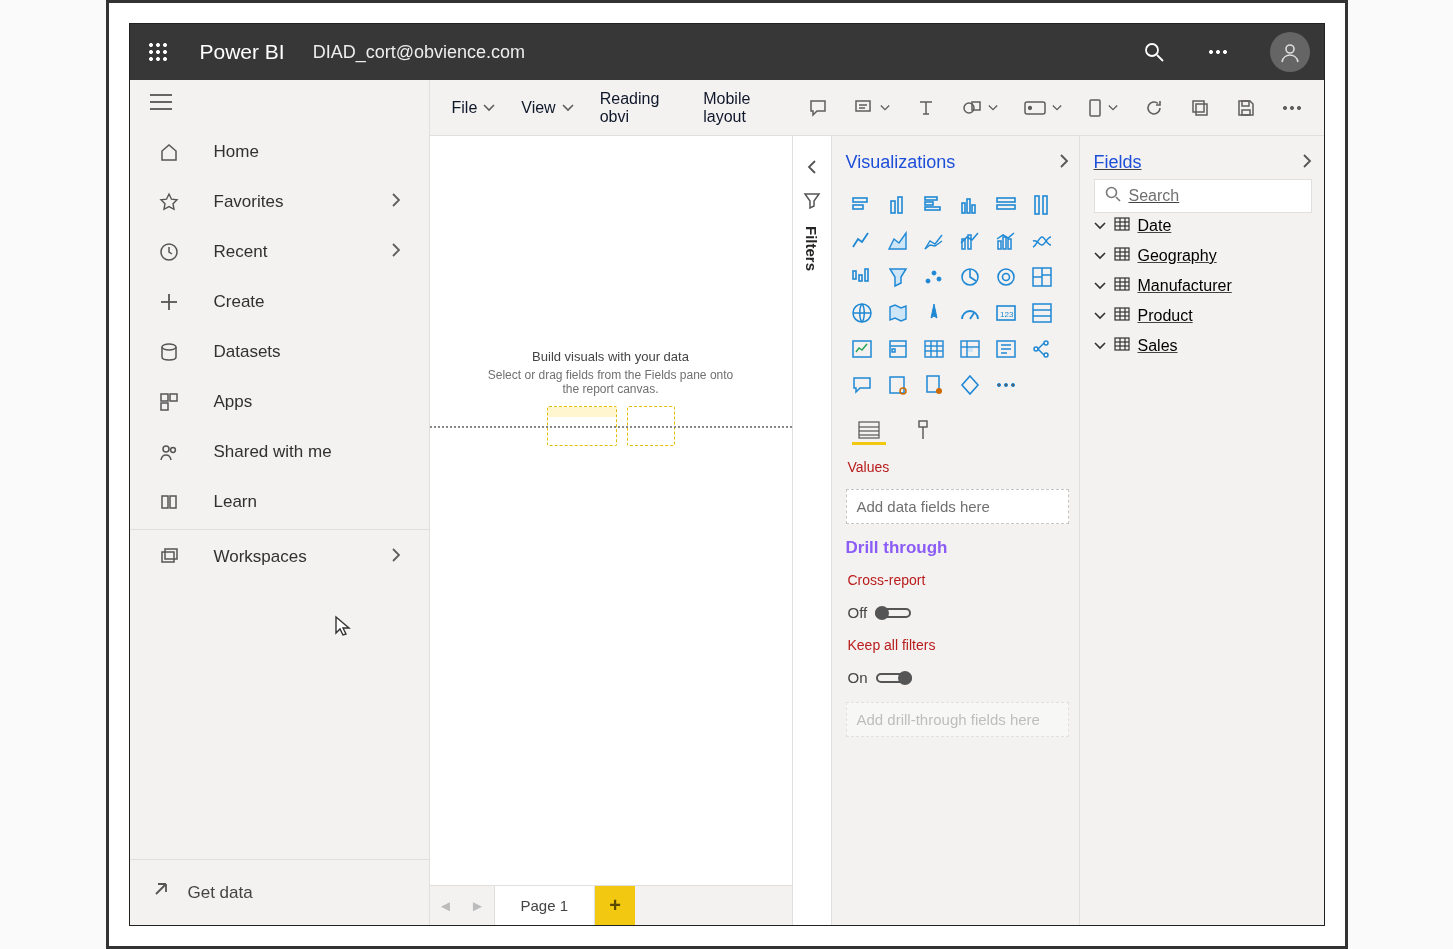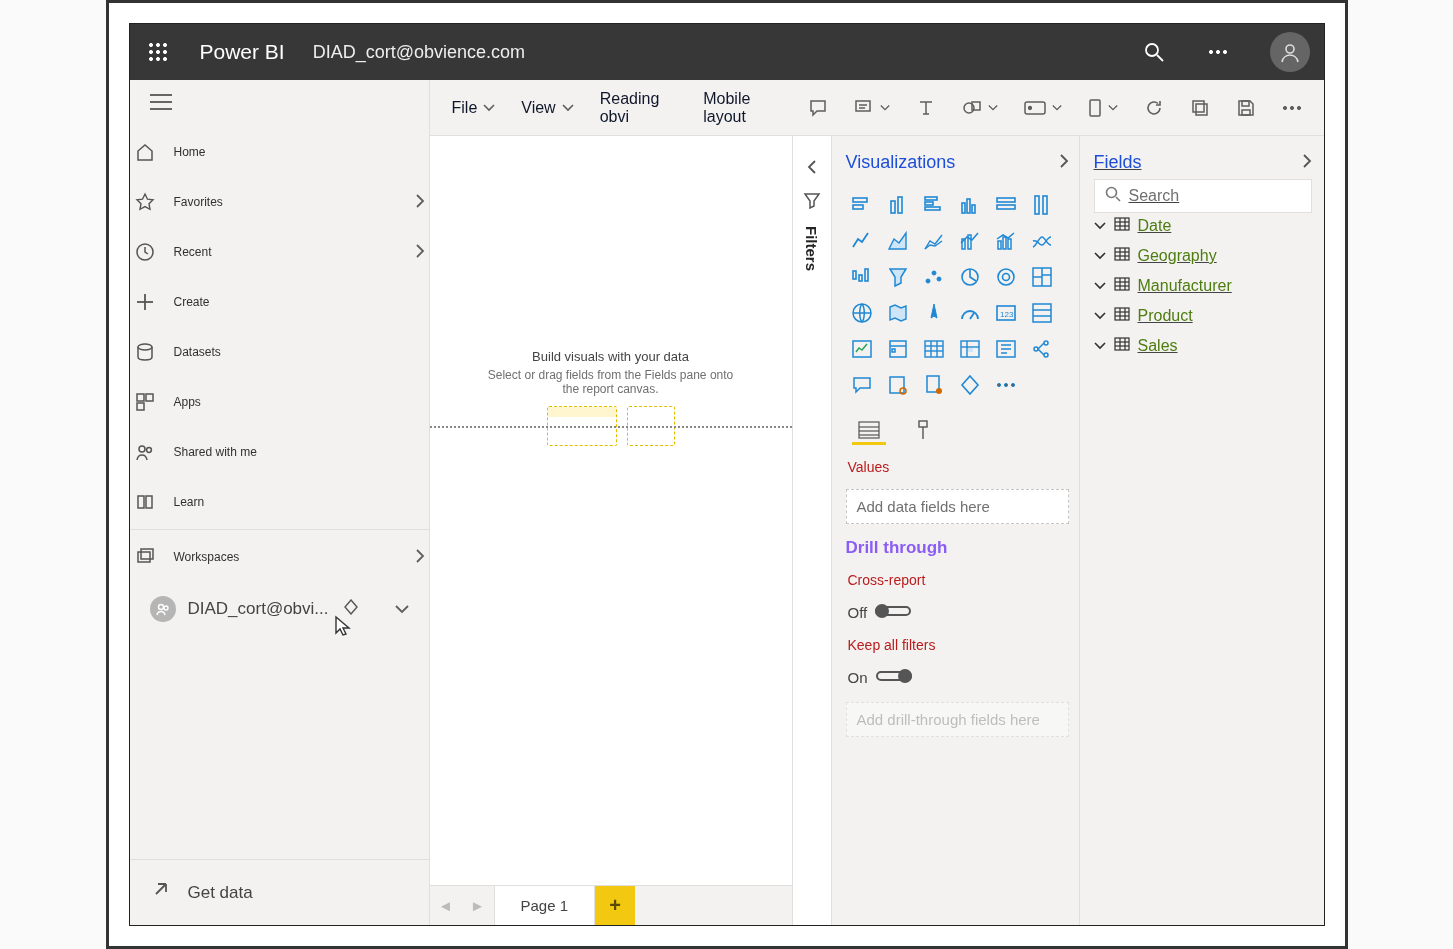--- a/index.html
+++ b/index.html
@@ -25,21 +25,21 @@
   .hdr .spacer{flex:1;}
   .hdr .rbtn{width:36px;height:36px;display:flex;align-items:center;justify-content:center;}
   .hdr .avatar{width:40px;height:40px;border-radius:50%;background:#656565;display:flex;align-items:center;justify-content:center;margin-left:6px;}
   .hdr svg{stroke:#fff;fill:none;}
   .hdr .avatar svg{stroke:#ddd;}
   
   .body{flex:1;display:flex;min-height:0;background:var(--pbi-bg);}
   
   .nav{width:300px;background:var(--pbi-bg);display:flex;flex-direction:column;border-right:1px solid var(--pbi-border);}
   .nav .ham{padding:14px 20px;}
-  .nav-item{padding:14px 4px;display:flex;align-items:center;gap:18px;color:#323130;font-size:12px;cursor:default;}
+  .nav-item{padding:14px 28px;display:flex;align-items:center;gap:34px;color:#323130;font-size:17px;cursor:default;}
   .nav-item .icon{width:22px;height:22px;display:flex;align-items:center;justify-content:center;color:var(--svg);}
   .nav-item .chev{margin-left:auto;color:var(--svg);}
   .nav .sep{border-top:1px solid var(--pbi-border);margin:2px 0;}
   .nav .ws{padding:14px 20px;display:flex;align-items:center;gap:12px;font-size:17px;}
   .nav .ws .wsicon{width:26px;height:26px;border-radius:50%;background:#b5b5b5;display:flex;align-items:center;justify-content:center;}
   .nav .getdata{margin-top:auto;border-top:1px solid var(--pbi-border);padding:20px;display:flex;align-items:center;gap:18px;font-size:17px;}
   
   .main{flex:1;display:flex;flex-direction:column;min-width:0;}
   .toolbar{height:56px;display:flex;align-items:center;gap:14px;padding:0 16px;color:#0f172a;font-size:16px;border-bottom:1px solid var(--pbi-border);}
   .toolbar .tbutton{display:flex;align-items:center;gap:6px;padding:4px 6px;}
@@ -67,31 +67,31 @@
   .pane-h{display:flex;align-items:center;justify-content:space-between;font-size:18px;color:#1d4ed8;margin-bottom:6px;}
   .vizgrid{display:grid;grid-template-columns:repeat(6,32px);grid-auto-rows:32px;gap:4px 4px;}
   .vizgrid .vz{width:32px;height:32px;display:flex;align-items:center;justify-content:center;}
   .vizgrid svg{stroke:var(--pbi-blue);}
   .tabstrip{display:flex;gap:20px;padding:6px 2px 0 6px;}
   .tabstrip .t{width:34px;height:28px;display:flex;align-items:center;justify-content:center;border-bottom:3px solid transparent;}
   .tabstrip .t.active{border-bottom-color:var(--pbi-accent);}
   .section-lbl{color:#b91c1c;font-size:14px;padding:4px 2px;}
   .drop{background:#fff;border:1px dashed #c8c6c4;padding:8px 10px;color:#707070;font-size:15px;}
   .drill{font-size:17px;color:#8b5cf6;margin-top:4px;font-weight:600;}
-  .switchrow{display:flex;align-items:flex-start;gap:8px;color:#444;font-size:15px;padding:2px 2px;}
+  .switchrow{display:flex;align-items:center;gap:8px;color:#444;font-size:15px;padding:2px 2px;}
   .switch{position:relative;width:36px;height:14px;}
   .switch .track{position:absolute;inset:2px 0;border:2px solid #555;border-radius:10px;}
   .switch .knob{position:absolute;width:14px;height:14px;border-radius:50%;background:#555;top:0;}
   .switch.off .knob{left:0;}
   .switch.on .knob{right:0;}
   
   .fieldspane{width:244px;background:var(--pbi-bg);display:flex;flex-direction:column;padding:16px 12px 0 14px;text-decoration:underline;}
   .searchbox{display:flex;align-items:center;gap:8px;background:#fff;border:1px solid var(--pbi-border);padding:6px 10px;color:#707070;font-size:16px;}
   .fieldlist{display:flex;flex-direction:column;gap:12px;margin-top:4px;}
-  .fielditem{display:flex;align-items:center;gap:8px;font-size:16px;color:#4d7c0f;}
+  .fielditem{display:flex;align-items:center;gap:8px;font-size:16px;color:#000000;}
   .fielditem svg{stroke:#323130;}
   
   .chev svg,.chevr svg{stroke:var(--svg);fill:none;}
   .cursor{position:absolute;left:225px;top:612px;}
 
 </style>
 </head>
 <body>
 
 <div class="window">
@@ -236,36 +236,20 @@
                 <rect x="3" y="5" width="12" height="10"></rect>
                 <rect x="6" y="2" width="12" height="10"></rect>
               </svg>
             </span>
         <span>Workspaces</span>
         <span class="chev"><svg width="10" height="14" viewBox="0 0 10 14" fill="none" stroke="#777" stroke-width="1.8">
                 <path d="M2 1l6 6-6 6"></path>
               </svg></span>
       </div>
 
-      <div class="ws">
-        <span class="wsicon">
-              <svg width="16" height="16" viewBox="0 0 16 16" fill="none" stroke="#fff" stroke-width="1.4">
-                <circle cx="6" cy="6" r="2.5"></circle>
-                <circle cx="11" cy="7" r="2"></circle>
-                <path d="M2 14c.4-2 2-3.5 4-3.5s3.6 1.5 4 3.5"></path>
-              </svg>
-            </span>
-        <span>DIAD_cort@obvi...</span>
-        <span style="margin-left:2px;"><svg width="16" height="16" viewBox="0 0 16 16" fill="none" stroke="#555" stroke-width="1.4">
-                <path d="M8 1l6 7-6 7-6-7z"></path>
-              </svg></span>
-        <span class="chev" style="margin-left:auto;"><svg width="14" height="10" viewBox="0 0 14 10" fill="none" stroke="#777" stroke-width="1.8">
-                <path d="M1 2l6 6 6-6"></path>
-              </svg></span>
-      </div>
 
       <div class="getdata">
         <span class="icon"><svg width="20" height="20" viewBox="0 0 20 20" fill="none" stroke="#555" stroke-width="1.8">
                 <path d="M6 14L16 4M16 4H8M16 4v8"></path>
               </svg></span>
         <span>Get data</span>
       </div>
     </div>
 
     <div class="main">

